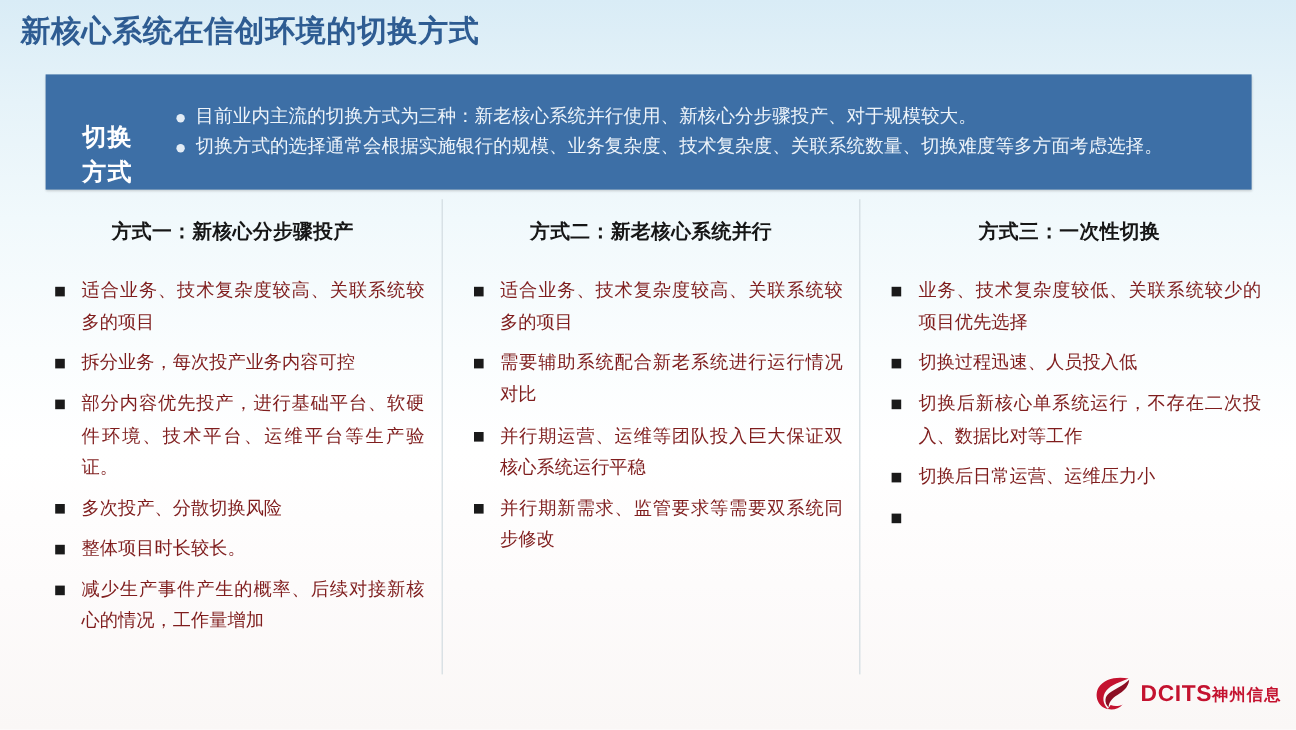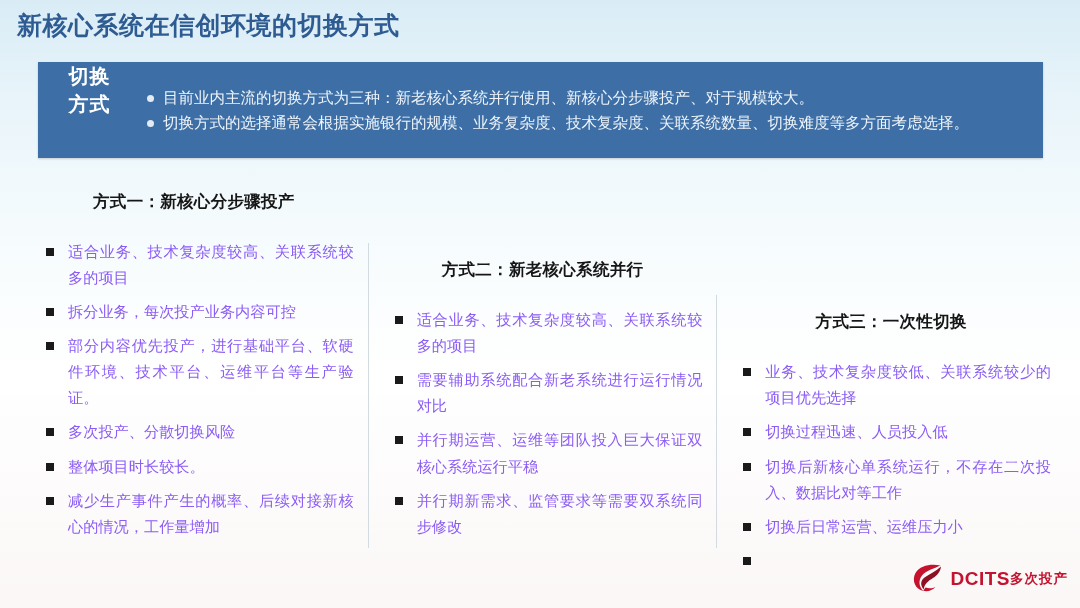--- a/index.html
+++ b/index.html
@@ -48,21 +48,21 @@
     display: flex;
     align-items: stretch;
     box-shadow: 0 1px 2px rgba(0,0,0,0.18);
   }
   .banner-label {
     width: 103px;
     flex: 0 0 103px;
     display: flex;
     flex-direction: column;
     align-items: center;
-    justify-content: flex-start;
+    justify-content: flex-end;
     color: #ffffff;
     font-weight: bold;
     font-size: 20px;
     line-height: 1.42;
     letter-spacing: 1px;
   }
   .banner-body {
     flex: 1 1 auto;
     padding: 12px 18px 10px 6px;
     display: flex;
@@ -86,25 +86,24 @@
     margin: 9px 9px 0 0;
   }
   .banner-text {
     flex: 1 1 auto;
   }
 
   
   .columns {
     position: absolute;
     left: 20px;
-    top: 152px;
+    top: 166px;
     width: 1045px;
     height: 396px;
     display: flex;
-    align-items: flex-end;
   }
   .column {
     flex: 1 1 0;
     position: relative;
     padding: 0 14px;
     box-sizing: border-box;
   }
   .column + .column {
     border-left: 1px solid #d2dbe0;
   }
@@ -121,21 +120,21 @@
     margin: 26px 0 0 0;
     padding: 0 0 0 12px;
     list-style: none;
   }
   .col-list li {
     position: relative;
     padding-left: 22px;
     margin-bottom: 8px;
     font-size: 15.2px;
     line-height: 1.72;
-    color: #8b5cf6;
+    color: #7f1d1d;
     text-align: justify;
   }
   .col-list li .sq {
     position: absolute;
     left: 0;
     top: 9px;
     width: 8px;
     height: 8px;
     background: #1a1a1a;
   }
@@ -236,15 +235,15 @@
 <div class="logo">
   <span class="logo-mark">
     <svg viewBox="0 0 36 36" width="36" height="36" aria-hidden="true">
       <path d="M30.5 5.5 C22 3.5 10 5 5.5 13 C1.5 20 5 29.5 13.5 31 C9 27 8 20.5 12 15.5 C16 10.5 24 8.5 30.5 5.5 Z" fill="#c4122f"></path>
       <path d="M31 6.5 C26 11.5 19.5 14 14.5 17.5 C10.5 20.5 10 25.5 13.8 29.5 C14 24.5 18 21 23 18 C27.5 15.2 30.5 11.5 31 6.5 Z" fill="#8c0f24"></path>
       <path d="M13.2 30.8 C17.5 32 22.5 30.5 25.5 27 C23 28.4 19 28.8 15.5 27.6 Z" fill="#c4122f"></path>
     </svg>
   </span>
   <span class="logo-words">
     <span class="logo-en" style="color: rgb(196, 18, 47);">DCITS</span>
-    <span class="logo-cn" style="color: rgb(196, 18, 47);">多次投产</span>
+    <span class="logo-cn" style="color: rgb(196, 18, 47);">神州信息</span>
   </span>
 </div>
 
 </body></html>

